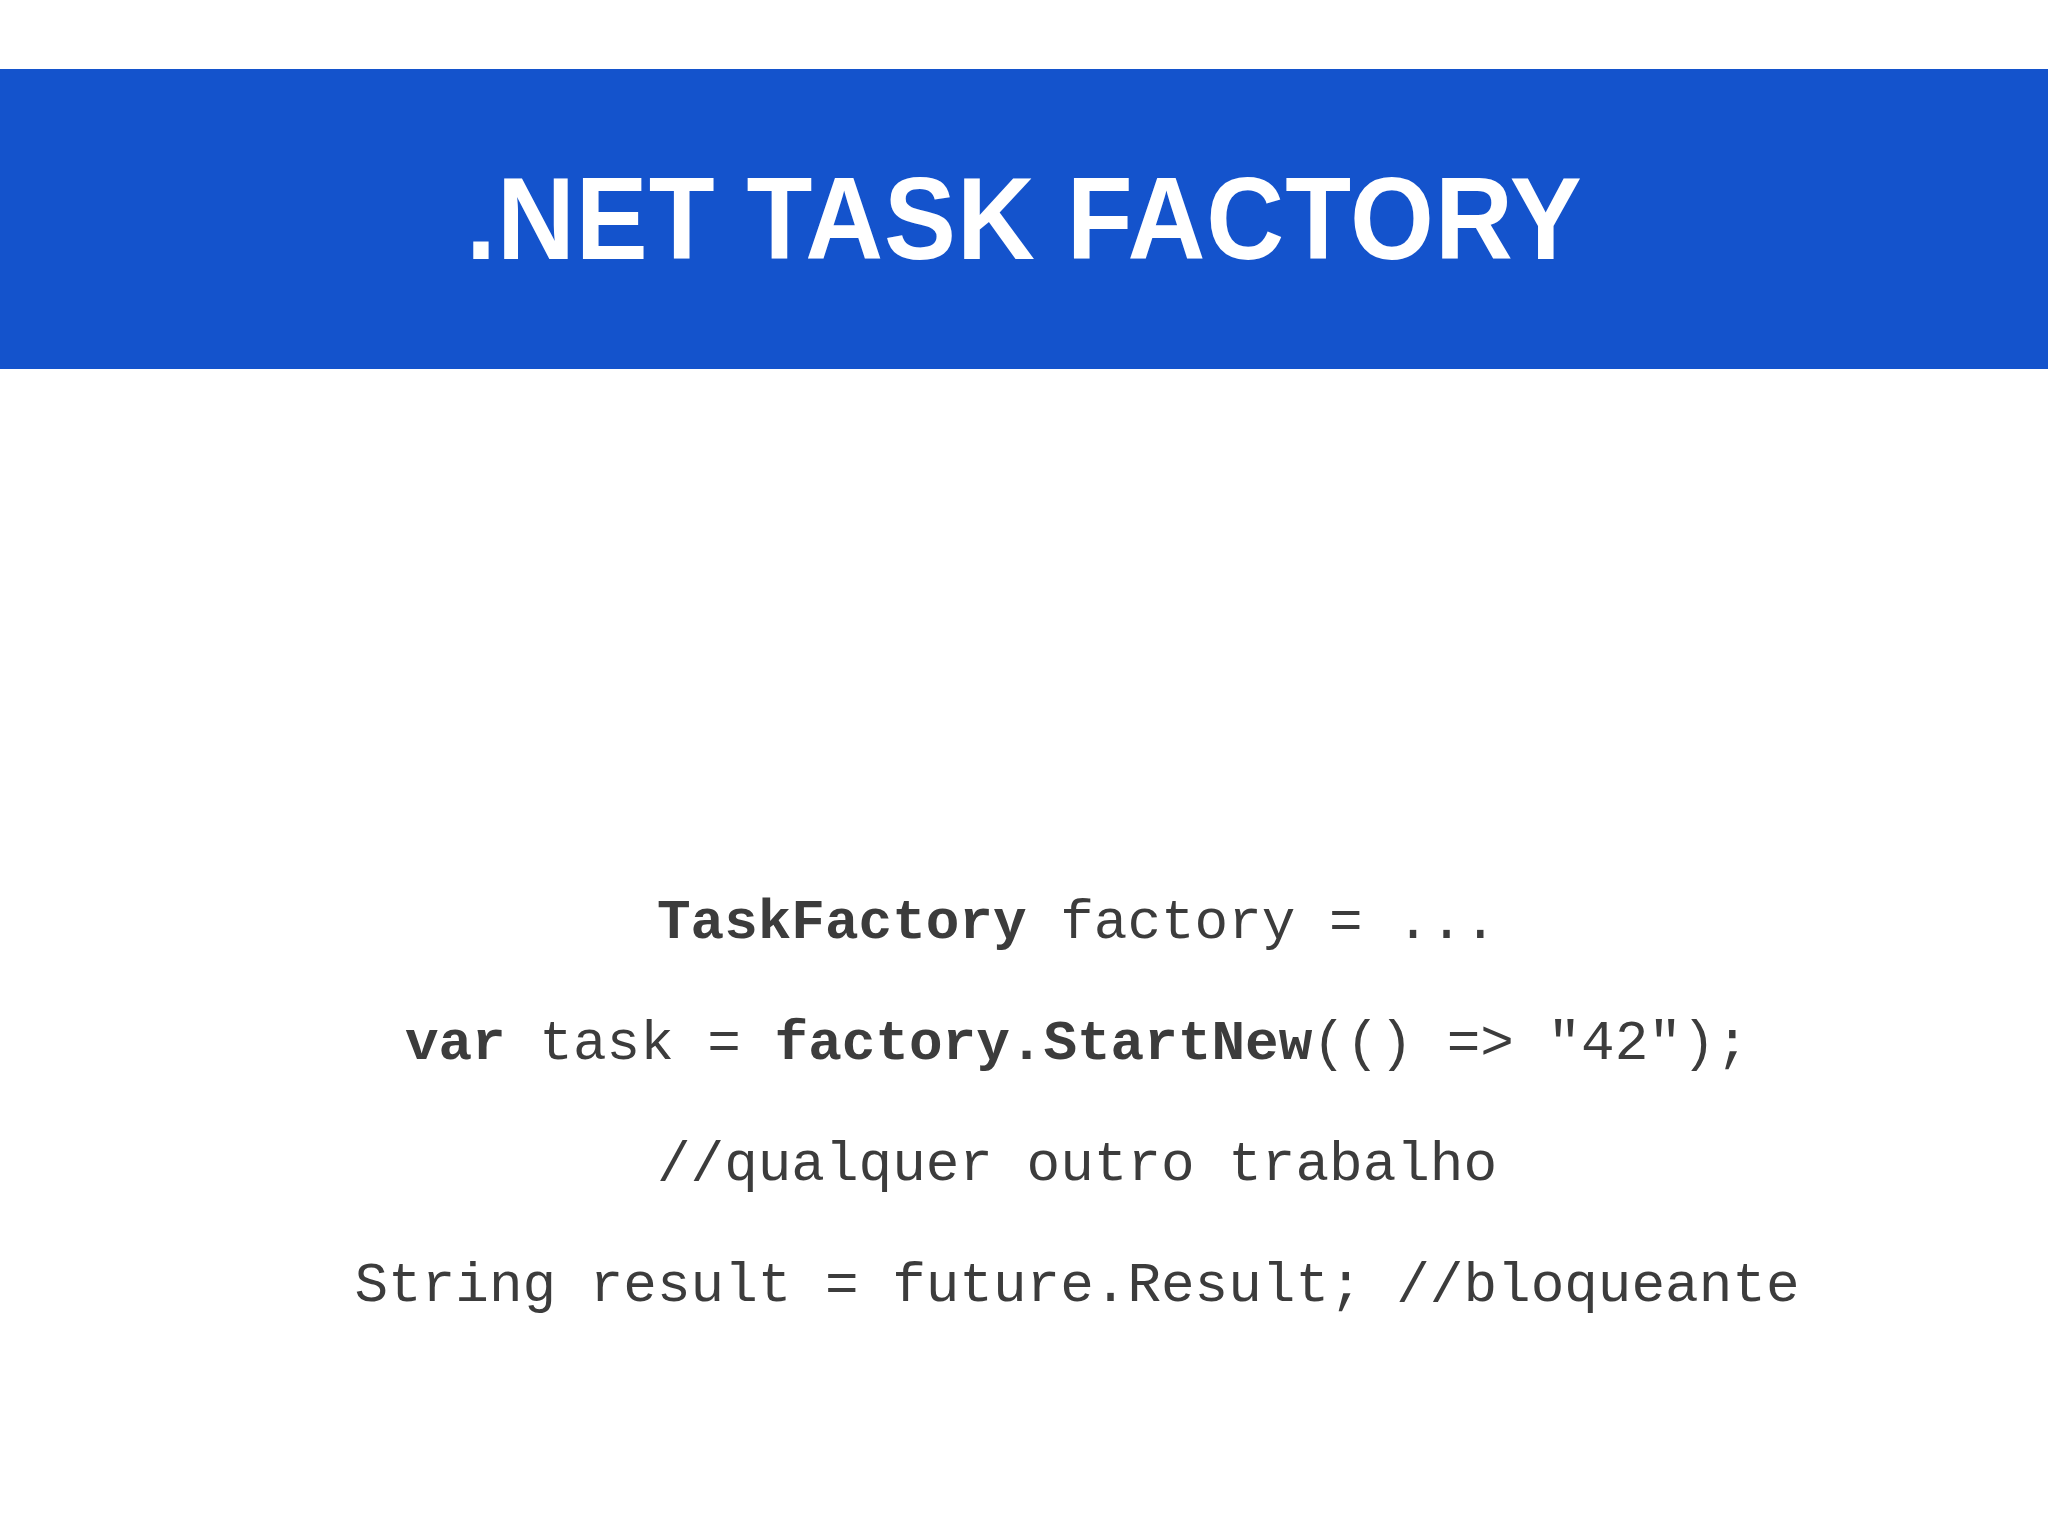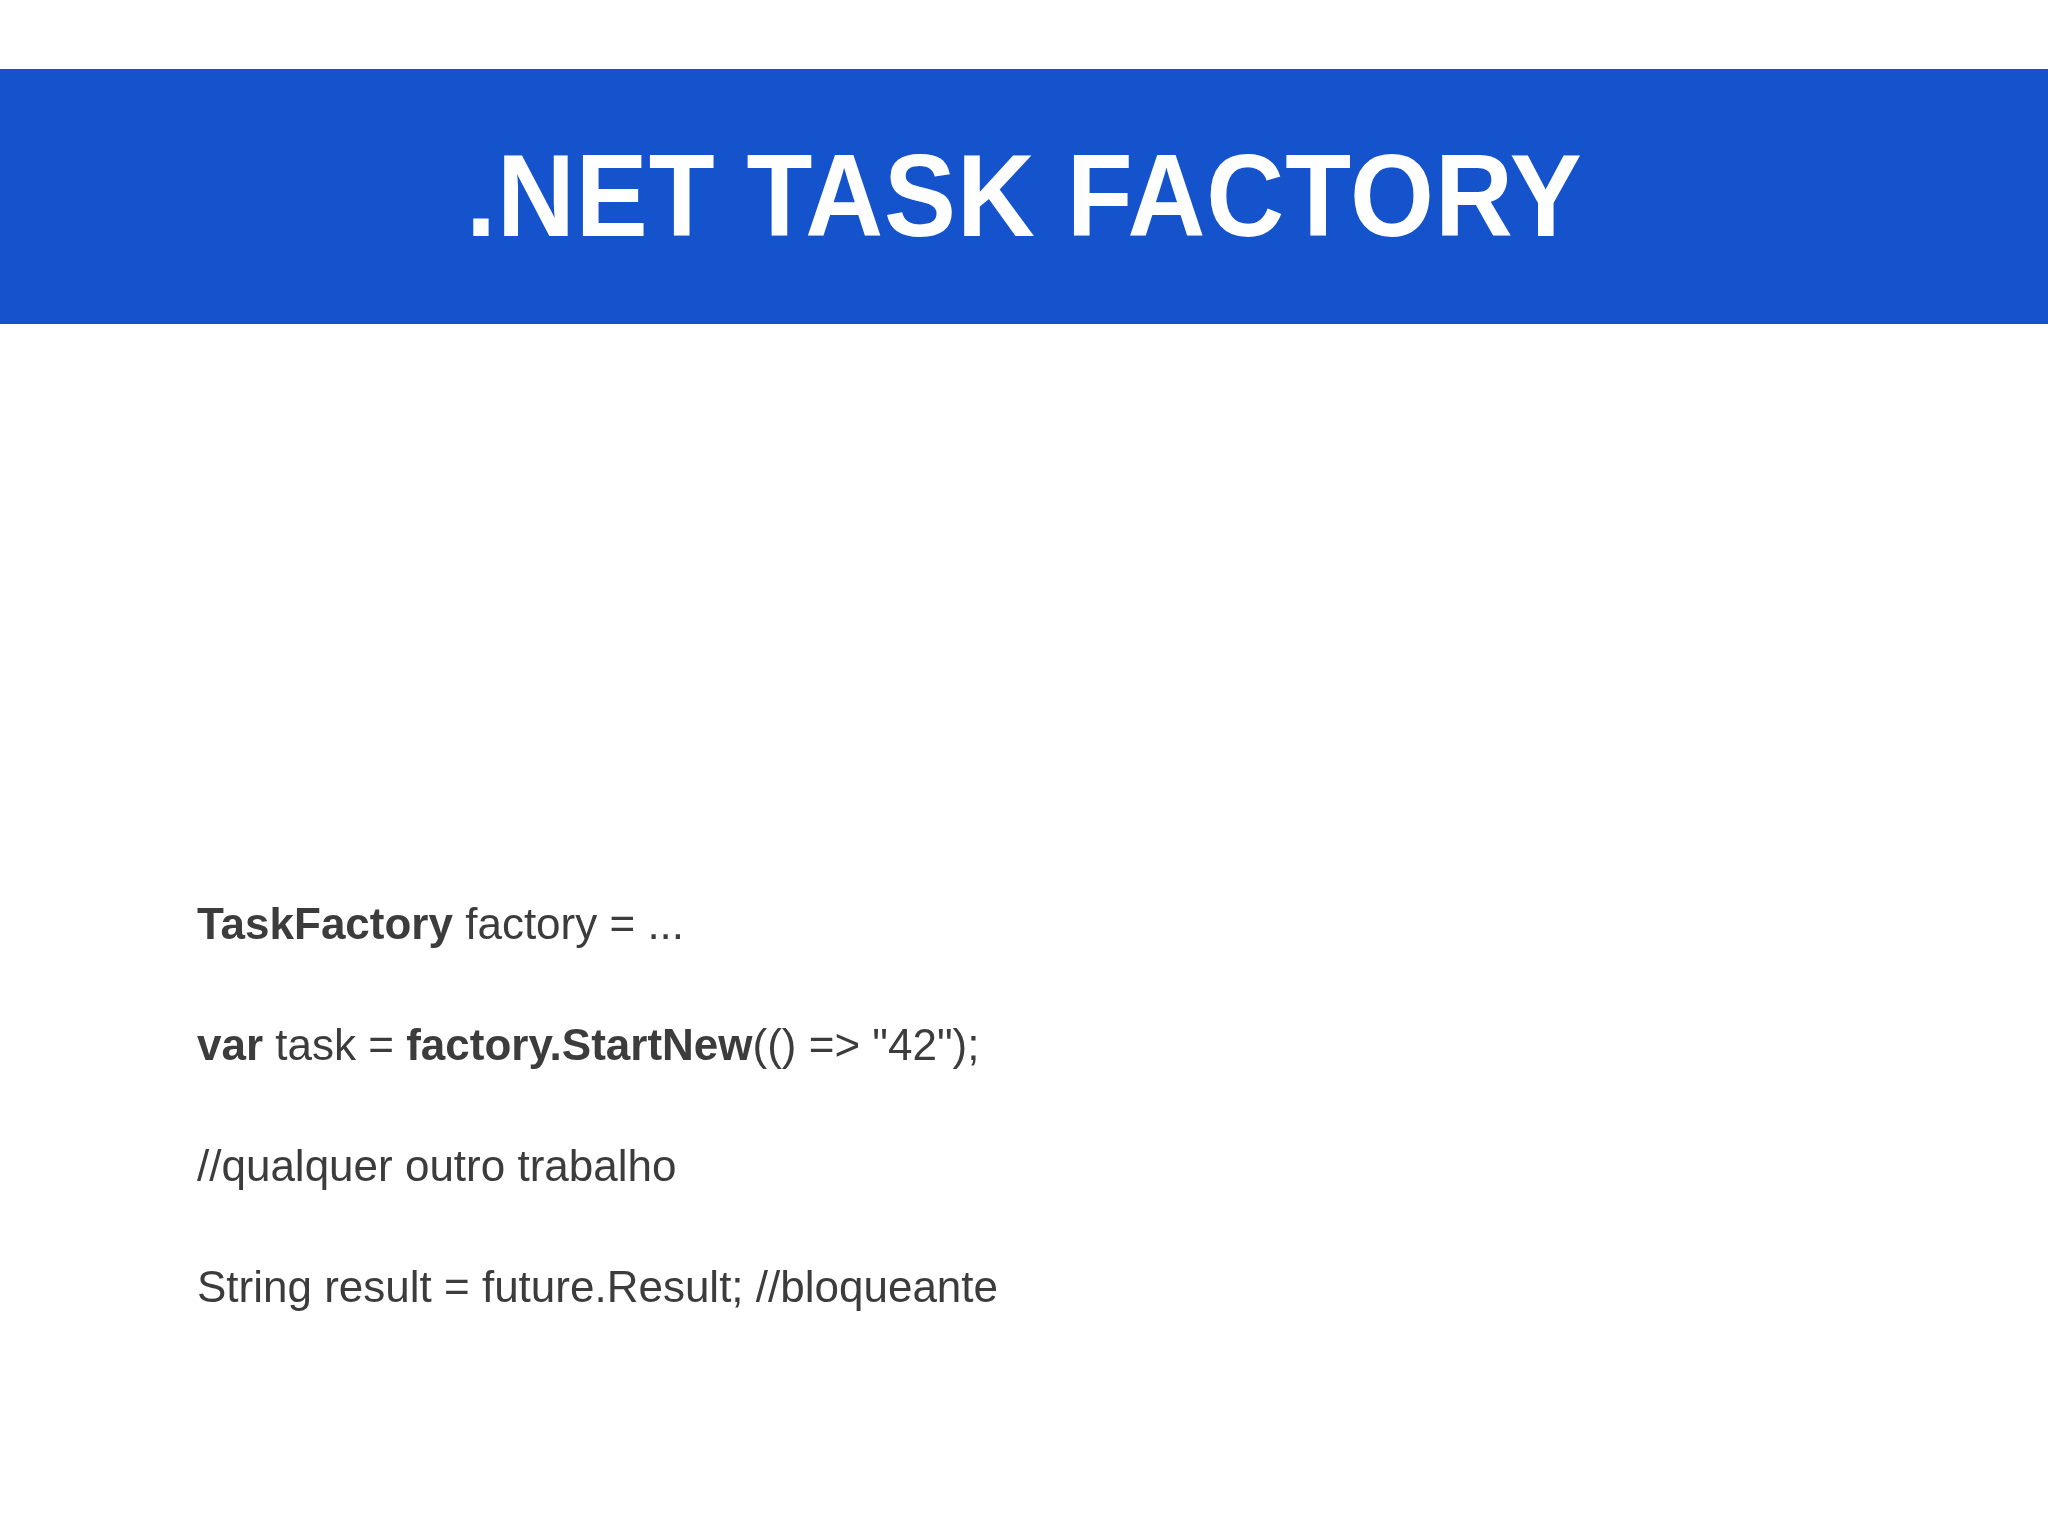--- a/index.html
+++ b/index.html
@@ -17,21 +17,21 @@
     overflow: hidden;
     font-family: "Liberation Sans", "DejaVu Sans", sans-serif;
   }
 
   
   .header-band {
     position: absolute;
     left: 0;
     top: 69px;
     width: 2048px;
-    height: 255px;
+    height: 300px;
     background: #1453CC;
     display: flex;
     align-items: center;
     justify-content: center;
   }
 
   .slide-title {
     margin: 0;
     color: #FFFFFF;
     font-family: "Liberation Sans Narrow", "Liberation Sans", "DejaVu Sans Condensed", sans-serif;
@@ -45,24 +45,25 @@
     transform-origin: center center;
   }
 
   
   .code-block {
     position: absolute;
     left: 197px;
     top: 500px;
     width: 1760px;
     color: #3C3C3C;
-    font-family: Liberation Sans, sans-serif;
-    font-size: 44px;
+    font-family: Liberation Mono, monospace;
+    font-size: 56px;
     line-height: 121px;
     white-space: pre;
+    text-align: center;
   }
 
   .code-line {
     display: block;
     white-space: pre;
   }
 
   .tok-bold {
     font-weight: 700;
   }

